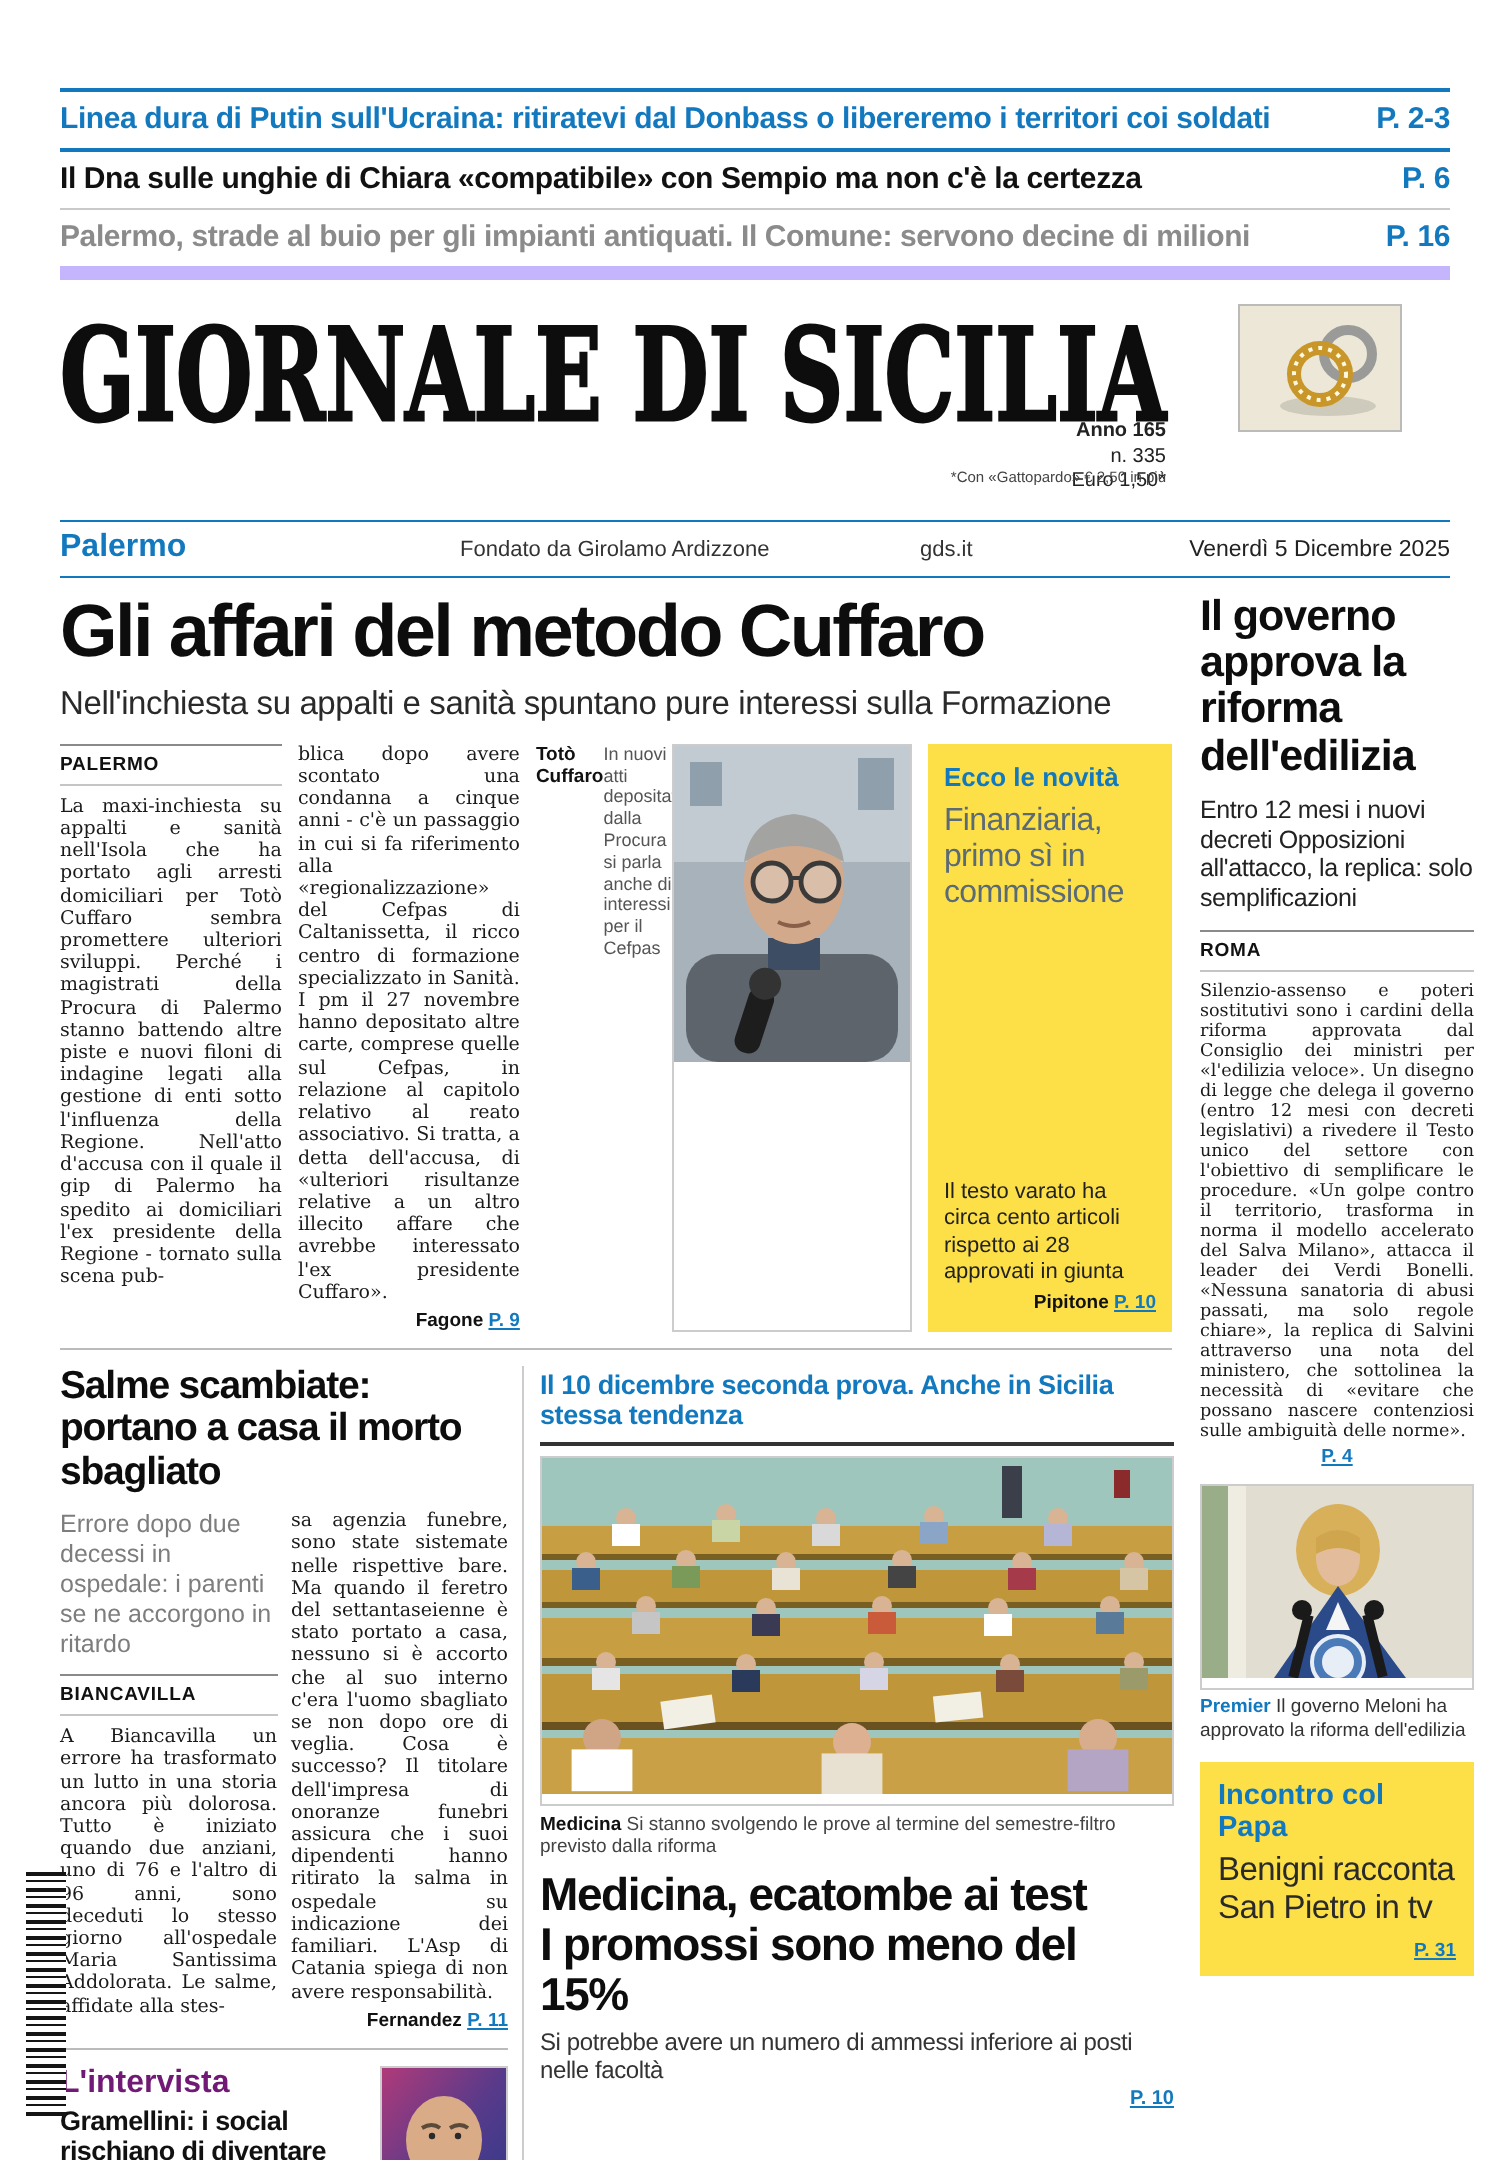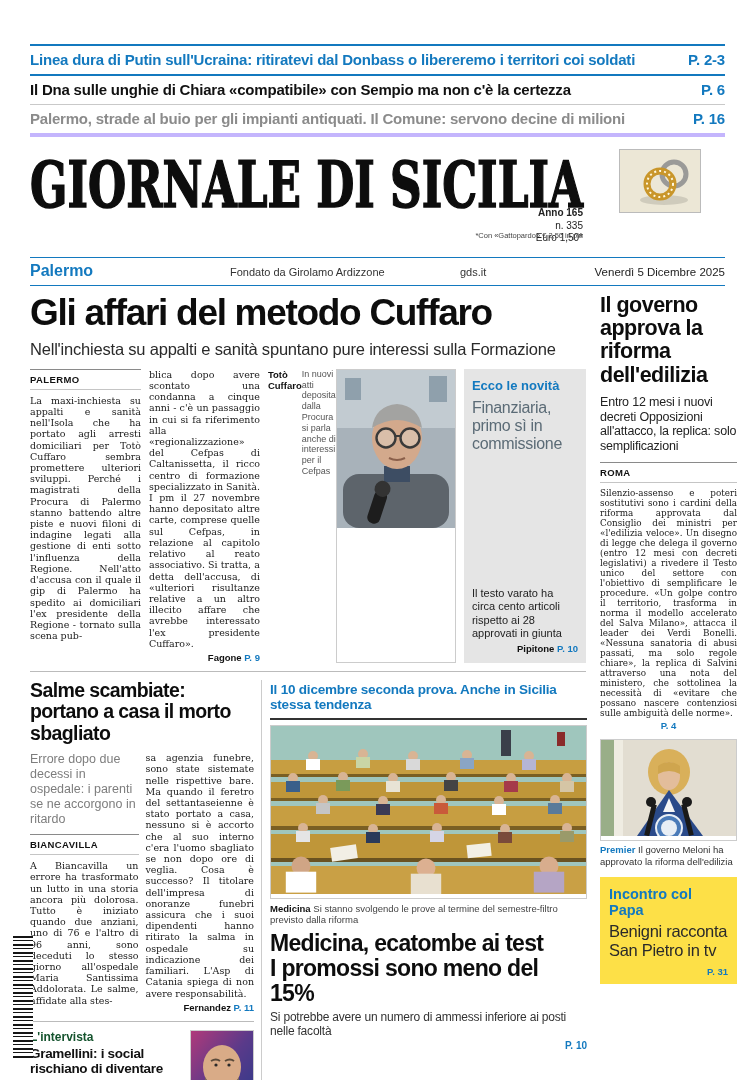--- a/index.html
+++ b/index.html
@@ -10,21 +10,21 @@
     font-family:"Liberation Sans", sans-serif; color:#111;
   }
   .inner { padding:44px 30px 0 30px; }
   
   .teasers { border-top:2px solid #1379bf; }
   .teaser { display:flex; justify-content:space-between; align-items:baseline;
             padding:5px 0 6px 0; font-size:15px; font-weight:bold; letter-spacing:-0.2px; }
   .teaser .t-page { color:#1379bf; white-space:nowrap; margin-left:12px; }
   .t0 { color:#1379bf; border-bottom:2px solid #1379bf; }
   .t1 { color:#111; border-bottom:1px solid #c9c9c9; }
-  .t2 { color:#8b8b8b; border-bottom:4px solid #c4b5fd; }
+  .t2 { color:#8b8b8b; border-bottom:7px solid #c4b5fd; }
   
   .masthead { position:relative; height:110px; margin-top:10px; }
   .masthead svg text { font-family:"DejaVu Serif", serif; }
   .mh-meta { position:absolute; right:142px; top:60px; text-align:right;
              font-size:10px; line-height:1.25; color:#222; }
   .mh-meta .b { font-weight:bold; }
   .mh-note { position:absolute; right:142px; top:84px; font-size:7.5px; color:#444; }
   .mh-thumb { position:absolute; right:24px; top:2px; width:82px; height:64px;
               border:1px solid #bbb; background:#ece7d6; }
   
@@ -40,43 +40,43 @@
   .v-div { width:1px; background:#ccc; margin:0 6px 0 8px; }
   .right-col { flex:1; }
   .lead-hl { font-size:37px; font-weight:bold; letter-spacing:-1.3px; line-height:1.05; color:#0d0d0d; }
   .lead-sub { font-size:16.5px; color:#2a2a2a; margin:7px 0 10px 0; letter-spacing:-0.2px; }
   .kicker { font-size:9.5px; font-weight:bold; letter-spacing:0.4px;
             border-top:1px solid #8a8a8a; border-bottom:1px solid #c5c5c5;
             padding:4px 0; margin-bottom:5px; }
   .serif { font-family:"DejaVu Serif", serif; font-size:9.5px; line-height:1.18;
            text-align:justify; color:#1a1a1a; }
   .byline { text-align:right; font-size:9.5px; font-weight:bold; margin-top:3px; }
-  .pg { color:#1379bf; font-weight:bold; }
+  .pg { color:#1379bf; font-weight:bold;text-decoration:underline; }
   .row1 { display:flex; }
   .row1 .c { width:113px; margin-right:8px; }
   .cap-col { width:62px; margin-right:6px; display:flex; flex-direction:row; justify-content:flex-start; }
   .cap-title { font-weight:bold; font-size:9.5px; color:#111; }
   .cap-txt { font-size:9px; color:#555; line-height:1.2; }
   .photo-frame { border:1px solid #ccc; }
-  .fin-box { width:124px; margin-left:8px; background:#e5e5e5; padding:9px 8px; display:flex; flex-direction:column; }
+  .fin-box { width:124px; margin-left:8px; background:#fde047; padding:9px 8px; display:flex; flex-direction:column; }
   .fin-kicker { color:#1379bf; font-weight:bold; font-size:13px; margin-bottom:6px; }
   .fin-hl { color:#5b6b76; font-size:16px; line-height:1.12; letter-spacing:-0.3px; }
   .fin-txt { font-size:11px; color:#222; line-height:1.2; margin-top:auto; }
   .h-rule { border-top:1px solid #bbb; margin:8px 0; }
   
   .row2 { display:flex; }
   .salme-col { width:232px; padding-right:7px; border-right:1px solid #ccc; }
   .salme-hl { font-size:19.5px; font-weight:bold; letter-spacing:-0.6px; line-height:1.1; color:#0d0d0d; margin-bottom:8px; }
   .salme-cols { display:flex; }
   .salme-cols .c { width:109px; }
   .salme-cols .c:first-child { margin-right:7px; }
   .salme-sub { font-size:12.5px; color:#7d7d7d; line-height:1.2; margin-bottom:7px; }
   .int-row { display:flex; margin-top:6px; }
   .int-txt { flex:1; margin-right:6px; }
-  .int-kicker { color:#14532d; font-weight:bold; font-size:12px; }
+  .int-kicker { color:#701a75; font-weight:bold; font-size:16px; }
   .int-hl { font-size:13.5px; font-weight:bold; line-height:1.15; letter-spacing:-0.3px; margin:2px 0 6px 0; }
   .med-col { flex:1; padding-left:8px; }
   .med-kicker { color:#1379bf; font-weight:bold; font-size:13.5px; letter-spacing:-0.2px;
                 padding:2px 0 6px 0; border-bottom:2px solid #333; margin-bottom:5px; }
   .med-cap { font-size:9.5px; color:#444; margin:4px 0 6px 0; }
   .med-cap .b { font-weight:bold; color:#111; }
   .med-hl { font-size:23px; font-weight:bold; letter-spacing:-0.7px; line-height:1.08; color:#0d0d0d; }
   .med-sub { font-size:12px; color:#333; margin-top:5px; letter-spacing:-0.2px; }
   .med-pg { text-align:right; font-size:10px; margin-top:2px; }
   

